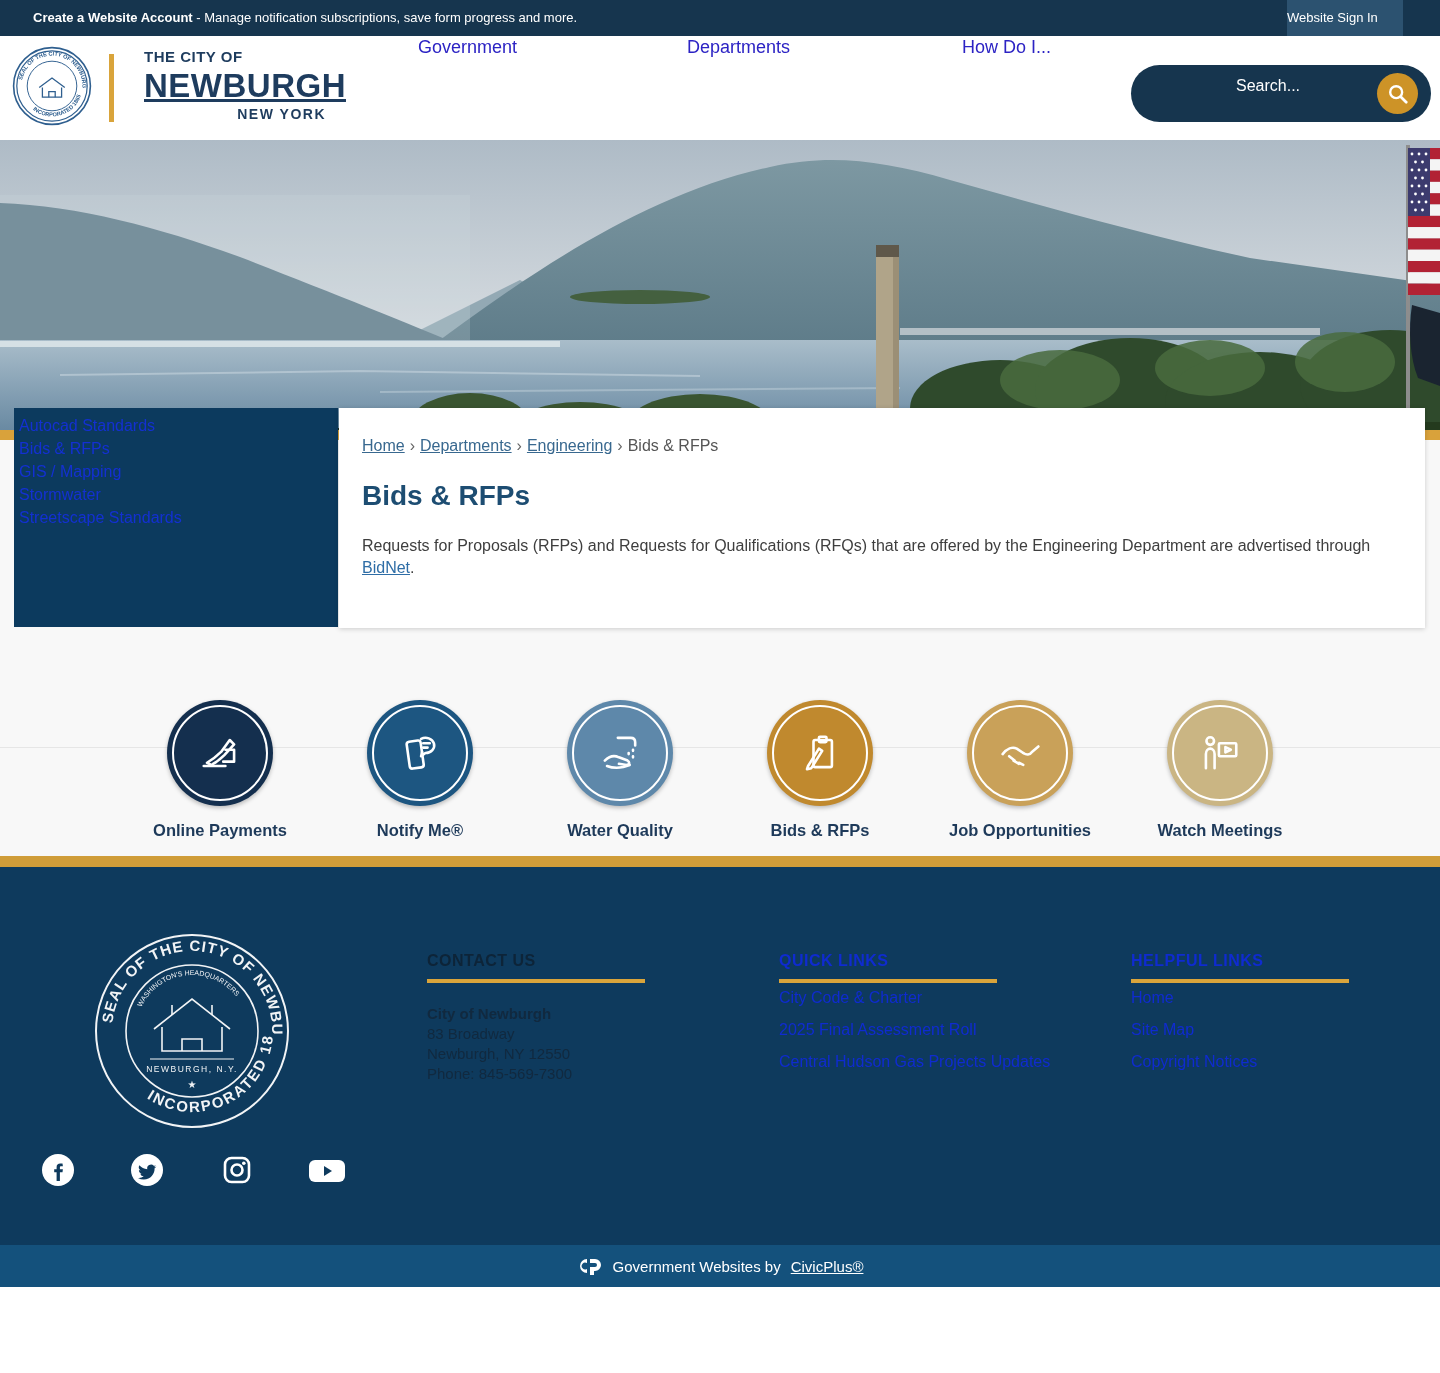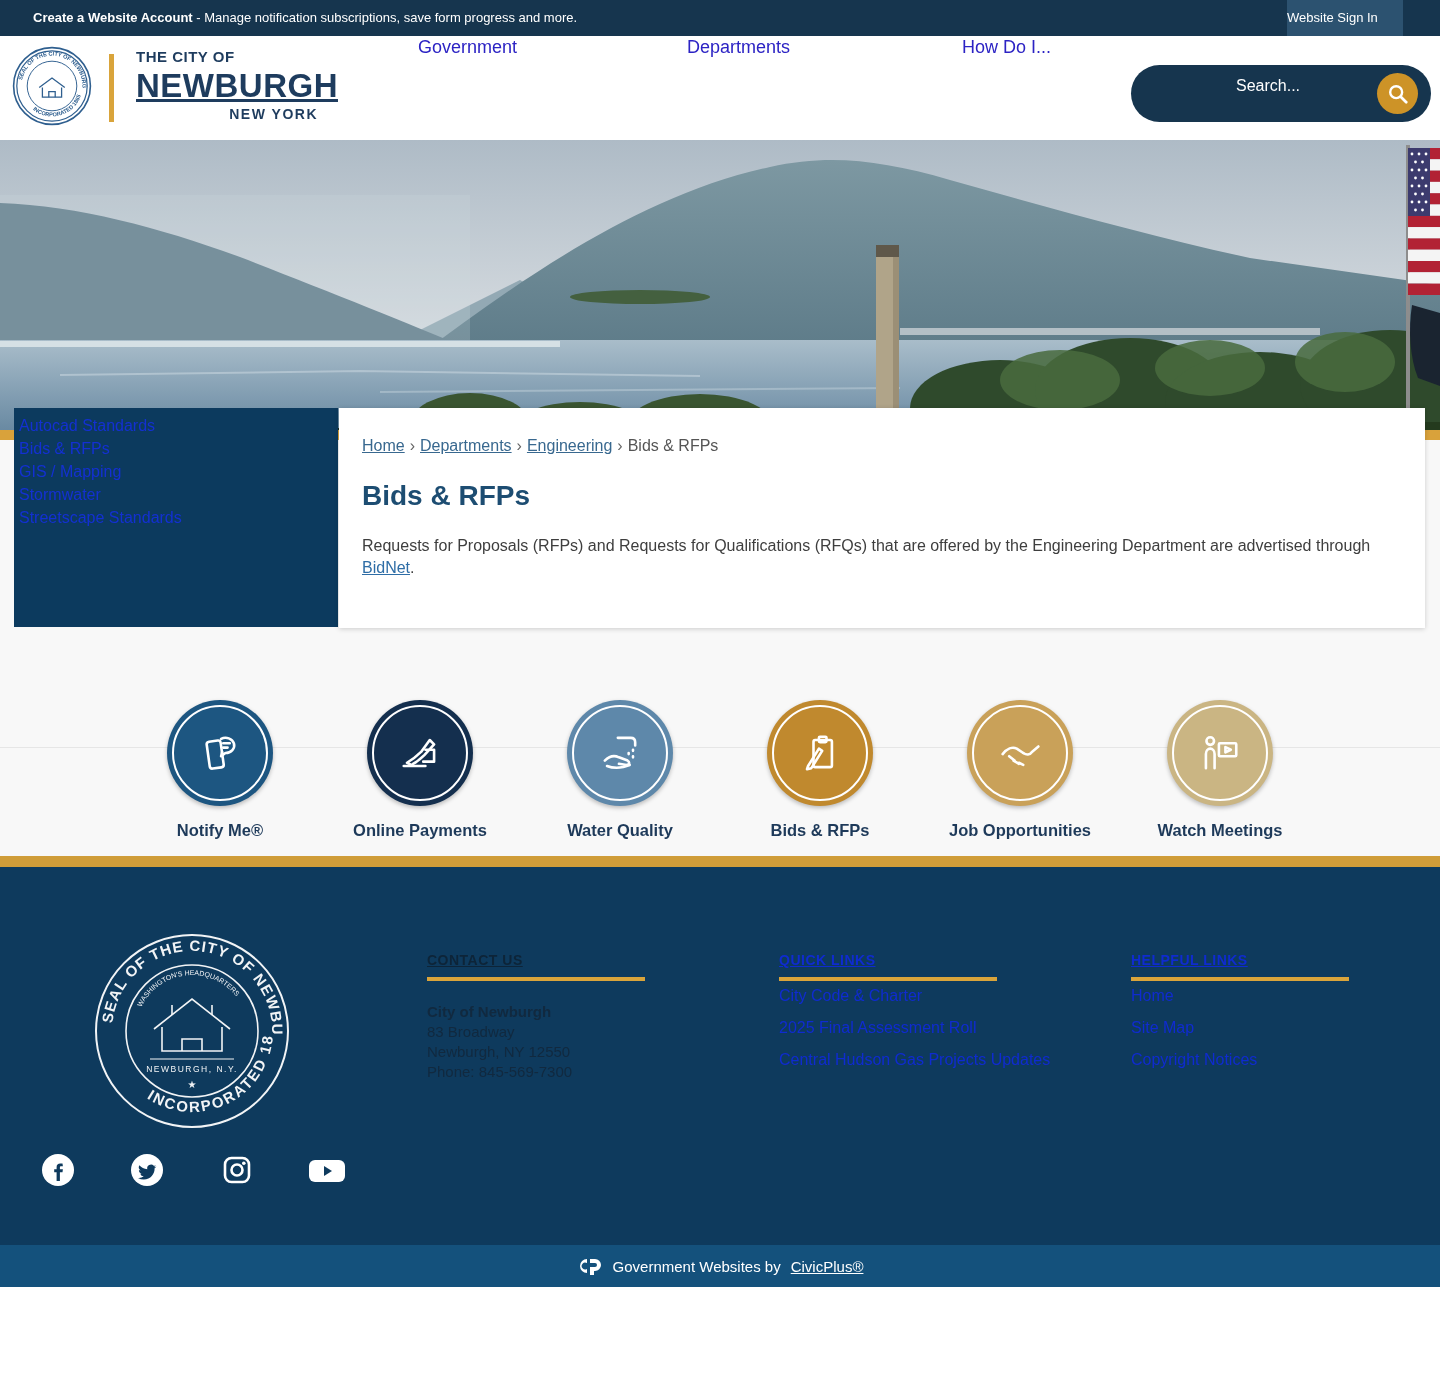--- a/index.html
+++ b/index.html
@@ -11,21 +11,21 @@
   
   .topbar { height:36px; background:#16354e; position:relative; color:#fff; font-size:13px; }
   .topbar-promo { position:absolute; left:33px; top:0; line-height:36px; white-space:nowrap; }
   .topbar-promo b { font-weight:bold; }
   .signin-btn { position:absolute; right:37px; top:0; width:116px; height:36px; background:#2c5270; color:#fff; font-size:13px; text-align:left; line-height:36px; }
 
   
   .header { height:104px; background:#fff; position:relative; }
   .seal-logo { position:absolute; left:12px; top:10px; width:80px; height:80px; }
   .logo-divider { position:absolute; left:109px; top:18px; width:5px; height:68px; background:#d9a43b; }
-  .logo-text { position:absolute; left:136px; top:12px; color:#1e3c5e; width:182px; }
+  .logo-text { position:absolute; left:144px; top:12px; color:#1e3c5e; width:182px; }
   .logo-line1 { font-size:15px; letter-spacing:.5px; font-weight:600; }
   .logo-line2 { font-size:33px; font-weight:bold; letter-spacing:.5px; margin-top:2px;text-decoration:underline; }
   .logo-line3 { font-size:14px; font-weight:bold; letter-spacing:1.5px; text-align:right; margin-top:1px; }
   .main-nav-item { position:absolute; top:1px; font-size:18px; color:#2c23c4; }
   .nav-0 { left:418px; } .nav-1 { left:687px; } .nav-2 { left:962px; }
   .search-pill { position:absolute; right:9px; top:29px; width:300px; height:57px; background:#16354e; border-radius:29px; }
   .search-input { position:absolute; left:22px; top:0; width:230px; height:42px; background:transparent; border:none; outline:none; color:#fff; font-size:16px; font-family:"Liberation Sans",sans-serif;text-align:center; }
   .search-input::placeholder { color:#fff; opacity:1; }
   .search-btn { position:absolute; right:13px; top:8px; width:41px; height:41px; border-radius:50%; background:#cd9327; border:none; display:flex; align-items:center; justify-content:center; }
 
@@ -56,21 +56,21 @@
   .ql-circle svg { position:absolute; inset:0; margin:auto; }
   .ql-label { display:block; margin-top:14px; font-size:16.5px; font-weight:bold; color:#1e3a5a; line-height:20px; }
 
   .gold-stripe { height:11px; background:#d09d39; }
 
   
   .footer { height:378px; background:#0e3a5d; position:relative; }
   .footer-seal { position:absolute; left:92px; top:64px; width:200px; height:200px; }
   .f-col { position:absolute; top:85px; width:330px; }
   .f-col-1 { left:427px; } .f-col-2 { left:779px; } .f-col-3 { left:1131px; }
-  .f-heading { font-size:14px; font-weight:bold; letter-spacing:.5px;text-decoration:underline; }
+  .f-heading { font-size:16px; font-weight:bold; letter-spacing:.5px; }
   .f-heading.dark { color:#0d2438; }
   .f-heading.blue { color:#0f2bd0; }
   .f-underline { width:218px; height:4px; background:#d9a43b; margin-top:9px; }
   .f-contact { margin-top:21px; font-size:15px; color:#11293f; line-height:20px; }
   .f-contact .org { font-weight:bold; }
   .f-links { margin-top:6px; }
   .f-links a { display:block; color:#0f2bd0; font-size:16px; margin-bottom:14px; }
   .social-row { position:absolute; left:41px; top:286px; width:330px; height:34px; }
   .social-btn { position:absolute; top:0; width:34px; height:34px; background:none; border:none; padding:0; }
   .soc-0 { left:0; } .soc-1 { left:89px; } .soc-2 { left:179px; } .soc-3 { left:266px; }
@@ -246,40 +246,40 @@
       </div>
       <h1 class="page-title">Bids &amp; RFPs</h1>
       <p class="page-body"><span>Requests for Proposals (RFPs) and Requests for Qualifications (RFQs) that are offered by the Engineering Department are advertised through </span><a class="clickable">BidNet</a><span>.</span></p>
     </div>
   </div>
 
   <div class="circles-section">
     <div class="circles-line"></div>
     <div class="circles-row">
       <div class="ql-item clickable">
+        <div class="ql-circle" style="background: rgb(20, 47, 78);">
+          <div class="ql-ring"></div>
+          <svg width="52" height="52" viewBox="0 0 48 48" fill="none" stroke="#fff" stroke-width="2.4" stroke-linecap="round" stroke-linejoin="round">
+            <path d="M12,33 C17,30 21,27 25,23 L33,12 L37,16 L28,26 C24,30 20,33 16,35 Z"></path>
+            <path d="M29,21 h8 v11 h-10"></path>
+            <path d="M9,36 h20"></path>
+          </svg>
+        </div>
+        <span class="ql-label">Online Payments</span>
+      </div>
+      <div class="ql-item clickable">
         <div class="ql-circle" style="background: rgb(29, 86, 129);">
           <div class="ql-ring"></div>
           <svg width="52" height="52" viewBox="0 0 48 48" fill="none" stroke="#fff" stroke-width="2.4" stroke-linecap="round" stroke-linejoin="round">
             <rect x="13" y="13" width="13" height="25" rx="2.5" transform="rotate(-8 19 25)"></rect>
             <path d="M25,11 a8,7 0 1,1 4,13 l-4,3 l1,-4"></path>
             <path d="M27,15 h6 M27,19 h4"></path>
           </svg>
         </div>
         <span class="ql-label">Notify Me®</span>
-      </div>
-      <div class="ql-item clickable">
-        <div class="ql-circle" style="background: rgb(20, 47, 78);">
-          <div class="ql-ring"></div>
-          <svg width="52" height="52" viewBox="0 0 48 48" fill="none" stroke="#fff" stroke-width="2.4" stroke-linecap="round" stroke-linejoin="round">
-            <path d="M12,33 C17,30 21,27 25,23 L33,12 L37,16 L28,26 C24,30 20,33 16,35 Z"></path>
-            <path d="M29,21 h8 v11 h-10"></path>
-            <path d="M9,36 h20"></path>
-          </svg>
-        </div>
-        <span class="ql-label">Online Payments</span>
       </div>
       <div class="ql-item clickable">
         <div class="ql-circle" style="background: rgb(94, 136, 170);">
           <div class="ql-ring"></div>
           <svg width="52" height="52" viewBox="0 0 48 48" fill="none" stroke="#fff" stroke-width="2.4" stroke-linecap="round" stroke-linejoin="round">
             <path d="M22,10 h12 c3,0 4,2 4,4 v3"></path>
             <path d="M36,21 v1 M32,24 v1 M36,27 v1"></path>
             <path d="M10,31 c4,-4 9,-5 13,-3 l8,3 c2,1 2,4 -1,4 l-7,-1"></path>
             <path d="M12,36 c5,2 10,2 15,1 l6,-2"></path>
           </svg>

